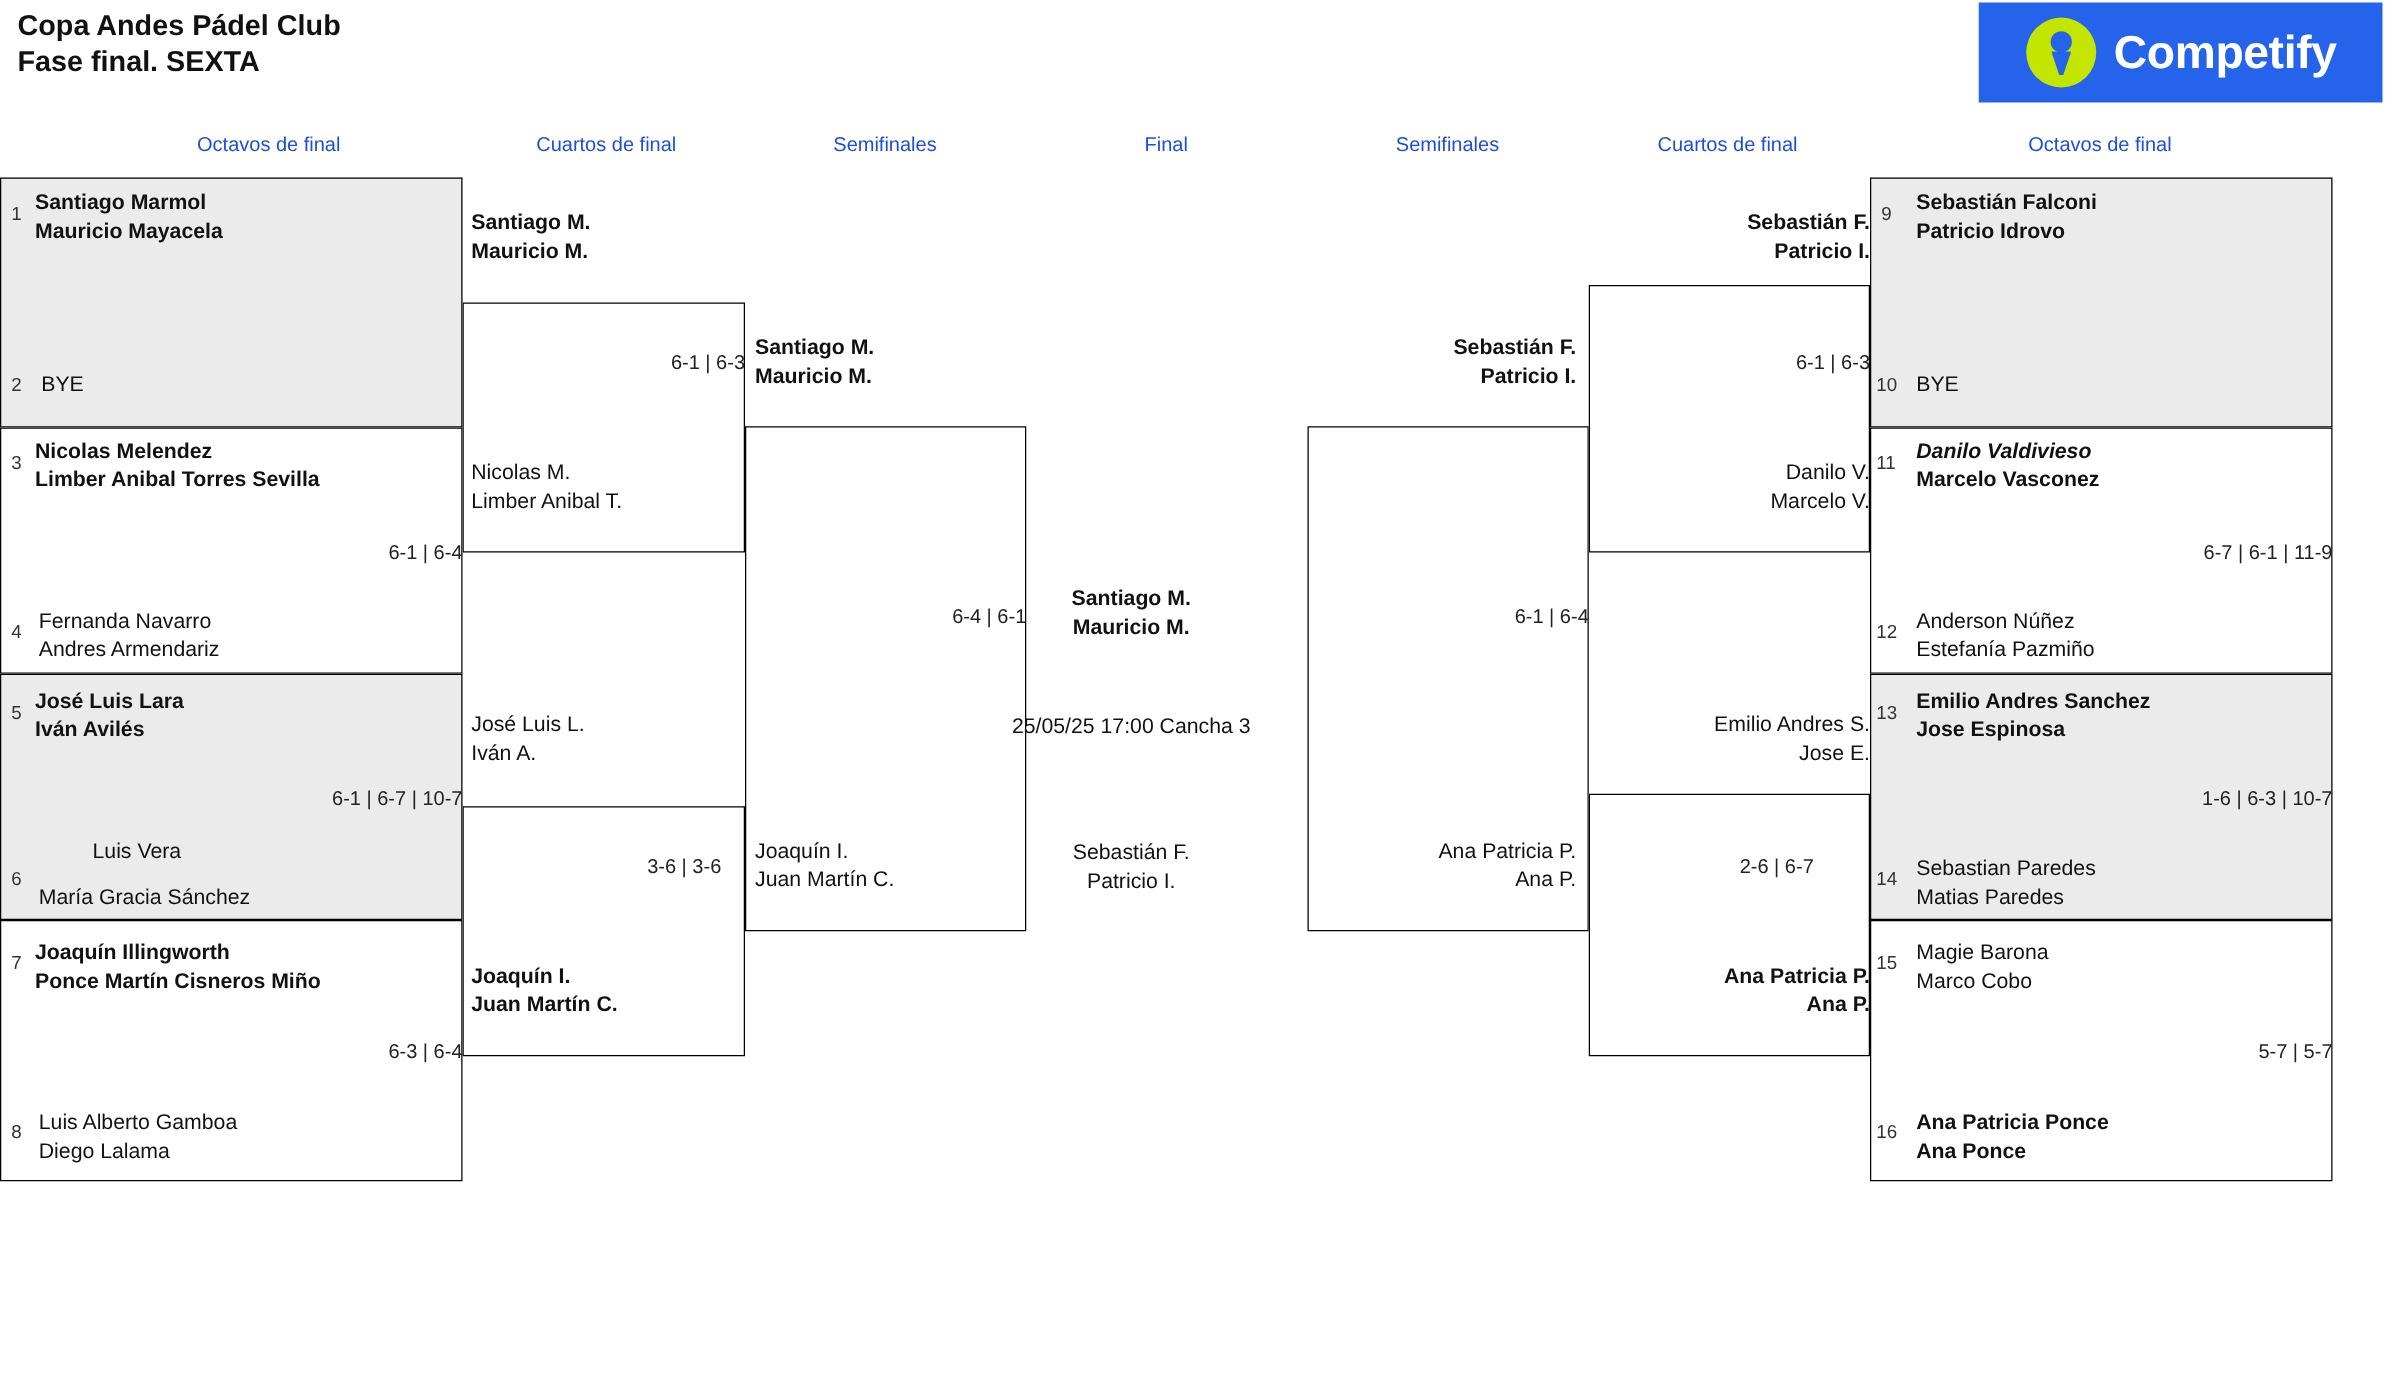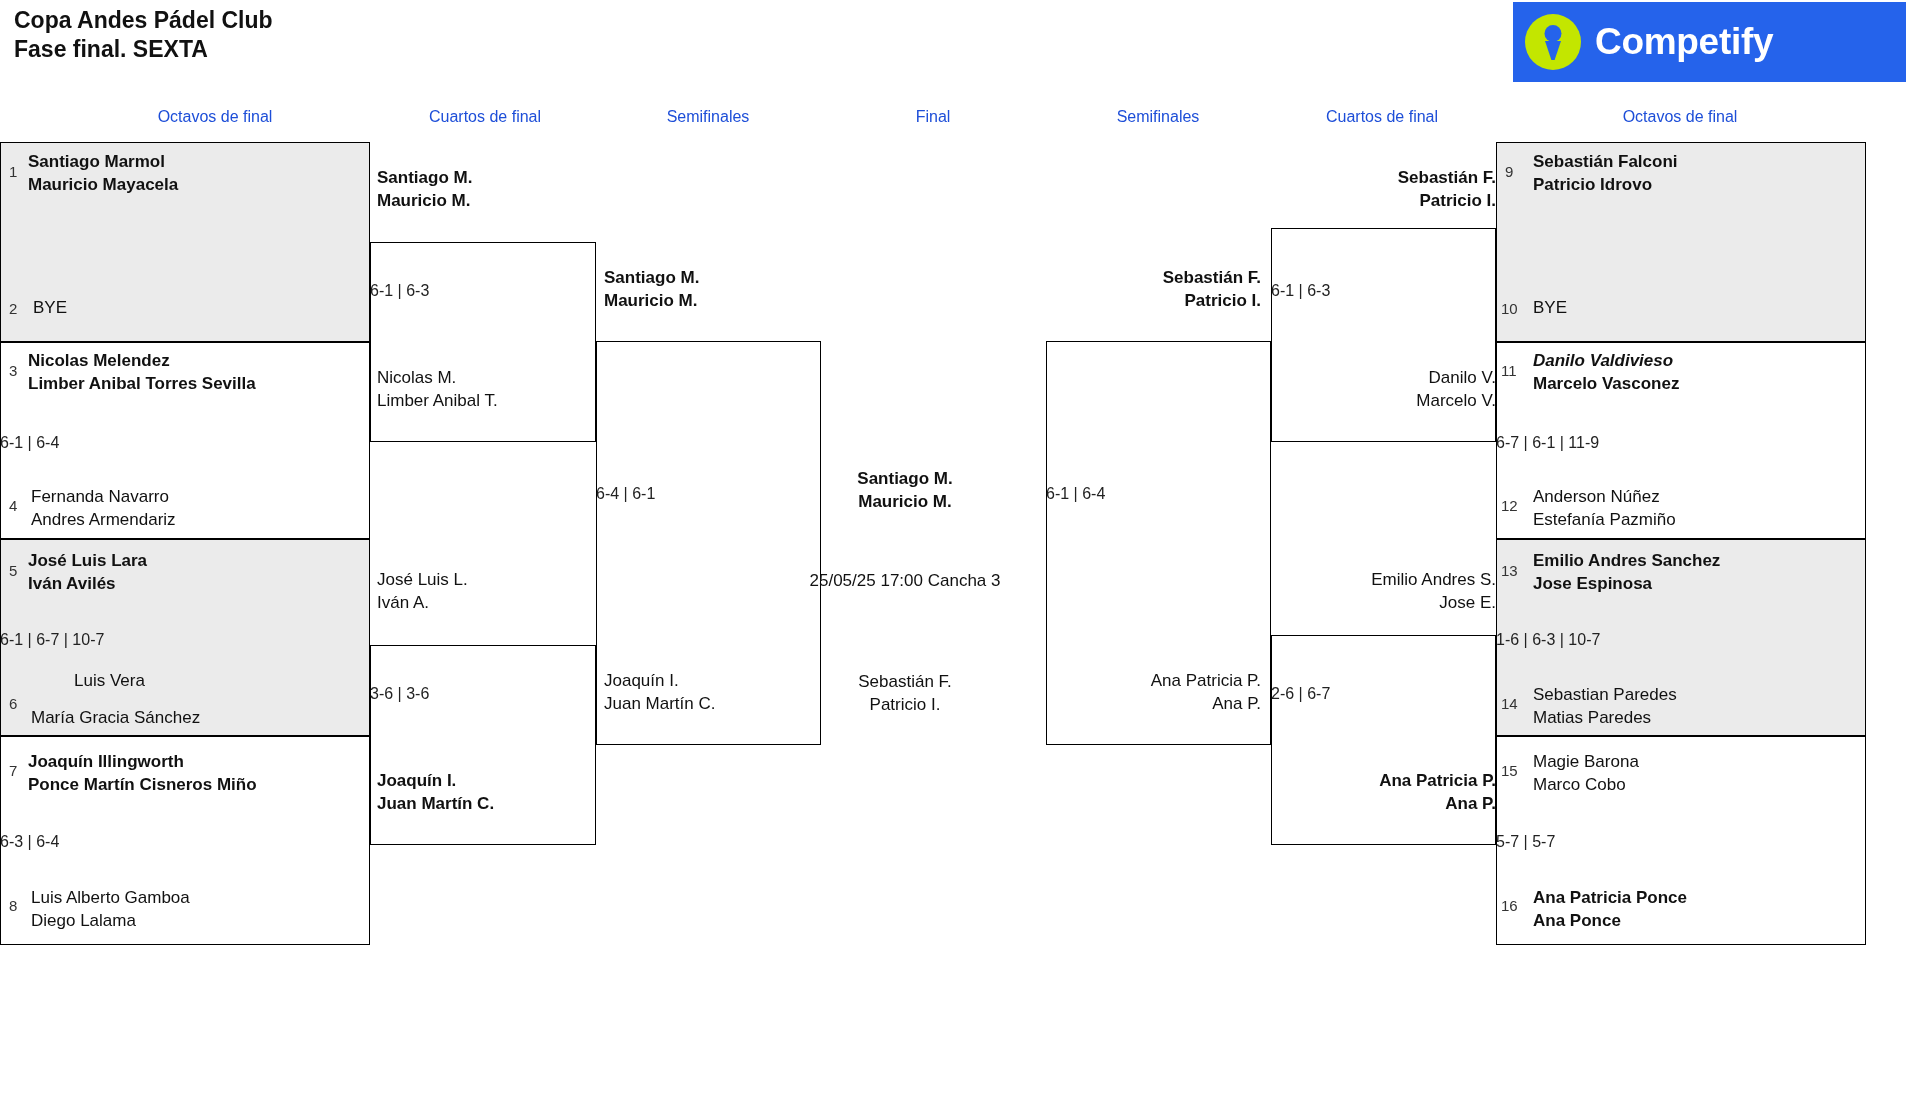--- a/index.html
+++ b/index.html
@@ -32,26 +32,26 @@
     font-size: 23px;
     font-weight: bold;
     color: #111;
     white-space: nowrap;
   }
 
   .logo {
     position: absolute;
     right: 14px;
     top: 2px;
-    width: 393px;
+    width: 323px;
     height: 80px;
     background: #2563eb;
     display: flex;
     align-items: center;
-    padding-left: 12px;
+    padding-left: 38px;
     box-sizing: border-box;
     margin-left: 22px;
   }
   .logo-mark {
     width: 56px;
     height: 56px;
     background: #c3e600;
     border-radius: 50%;
     position: relative;
     flex: none;
@@ -119,21 +119,21 @@
   }
   .names.bold { font-weight: bold; }
   .names.right { text-align: right; }
 
   .score {
     position: absolute;
     font-size: 16px;
     color: #222;
     white-space: nowrap;
   }
-  .score.center { text-align: left; }
+  .score.center { text-align: right; }
 
   .final-label {
     position: absolute;
     font-size: 17px;
     line-height: 1.3;
     text-align: center;
     color: #111;
     white-space: nowrap;
   }
   .final-label.b { font-weight: bold; }

